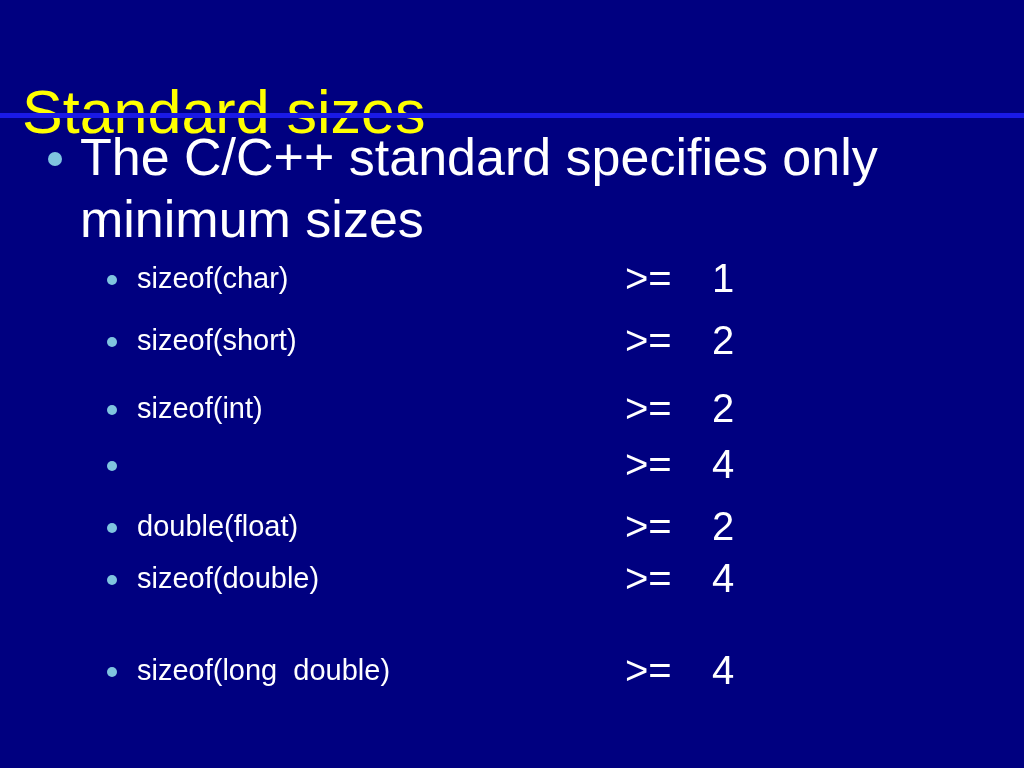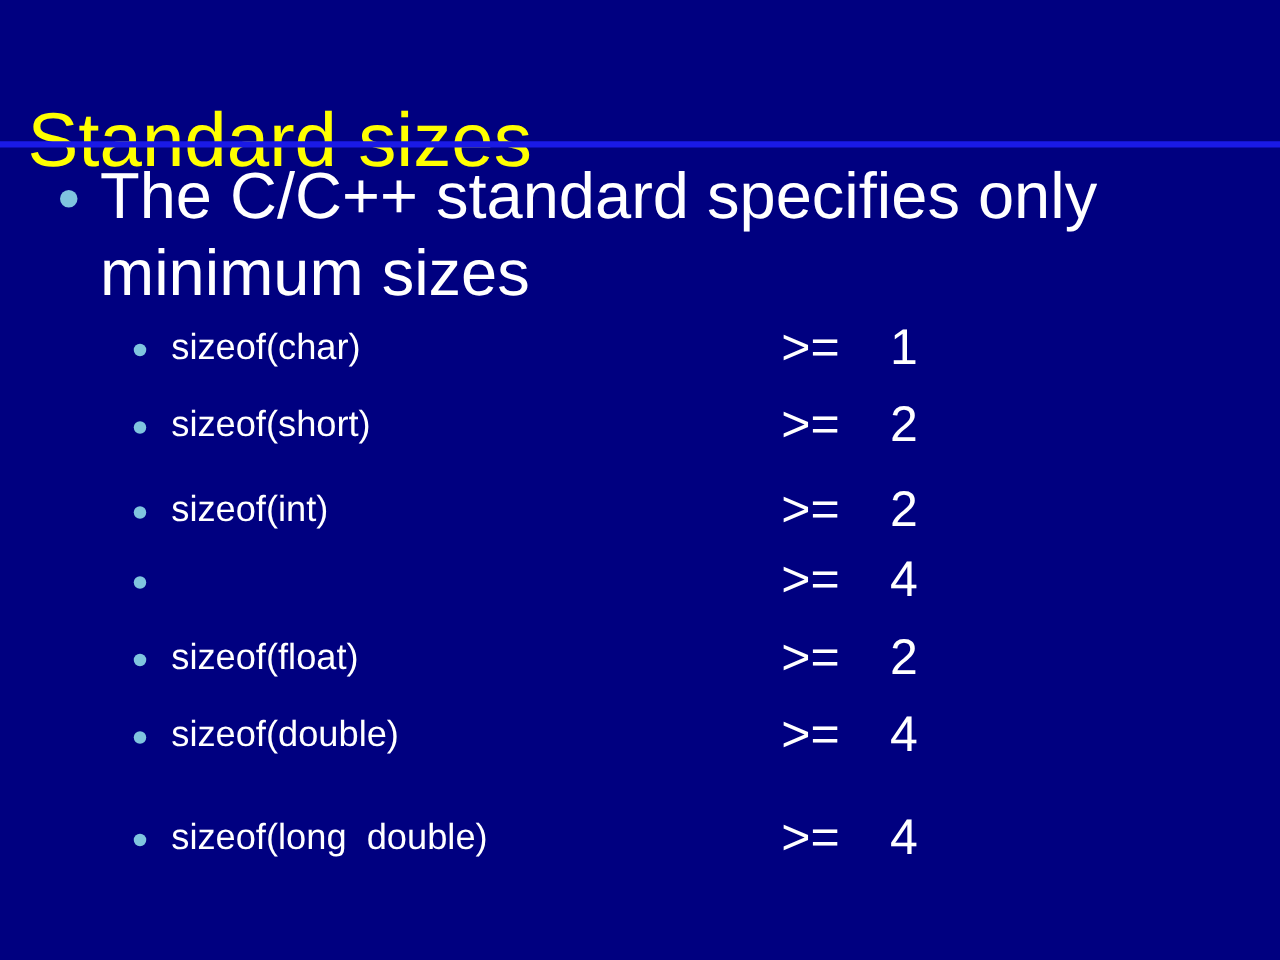--- a/index.html
+++ b/index.html
@@ -167,25 +167,25 @@
           <span class="sub-op">&gt;=</span>
           <span class="sub-value">2</span>
         </div>
         <div class="sub-row" style="top: 186px;">
           <span class="sub-bullet"></span>
           <span class="sub-op">&gt;=</span>
           <span class="sub-value">4</span>
         </div>
         <div class="sub-row" style="top: 248px;">
           <span class="sub-bullet"></span>
-          <span class="sub-label">sizeof(float)</span>
+          <span class="sub-label">double(float)</span>
           <span class="sub-op">&gt;=</span>
           <span class="sub-value">2</span>
         </div>
-        <div class="sub-row" style="top: 310px;">
+        <div class="sub-row" style="top: 300px;">
           <span class="sub-bullet"></span>
           <span class="sub-label">sizeof(double)</span>
           <span class="sub-op">&gt;=</span>
           <span class="sub-value">4</span>
         </div>
         <div class="sub-row" style="top: 392px;">
           <span class="sub-bullet"></span>
           <span class="sub-label">sizeof(long  double)</span>
           <span class="sub-op">&gt;=</span>
           <span class="sub-value">4</span>

